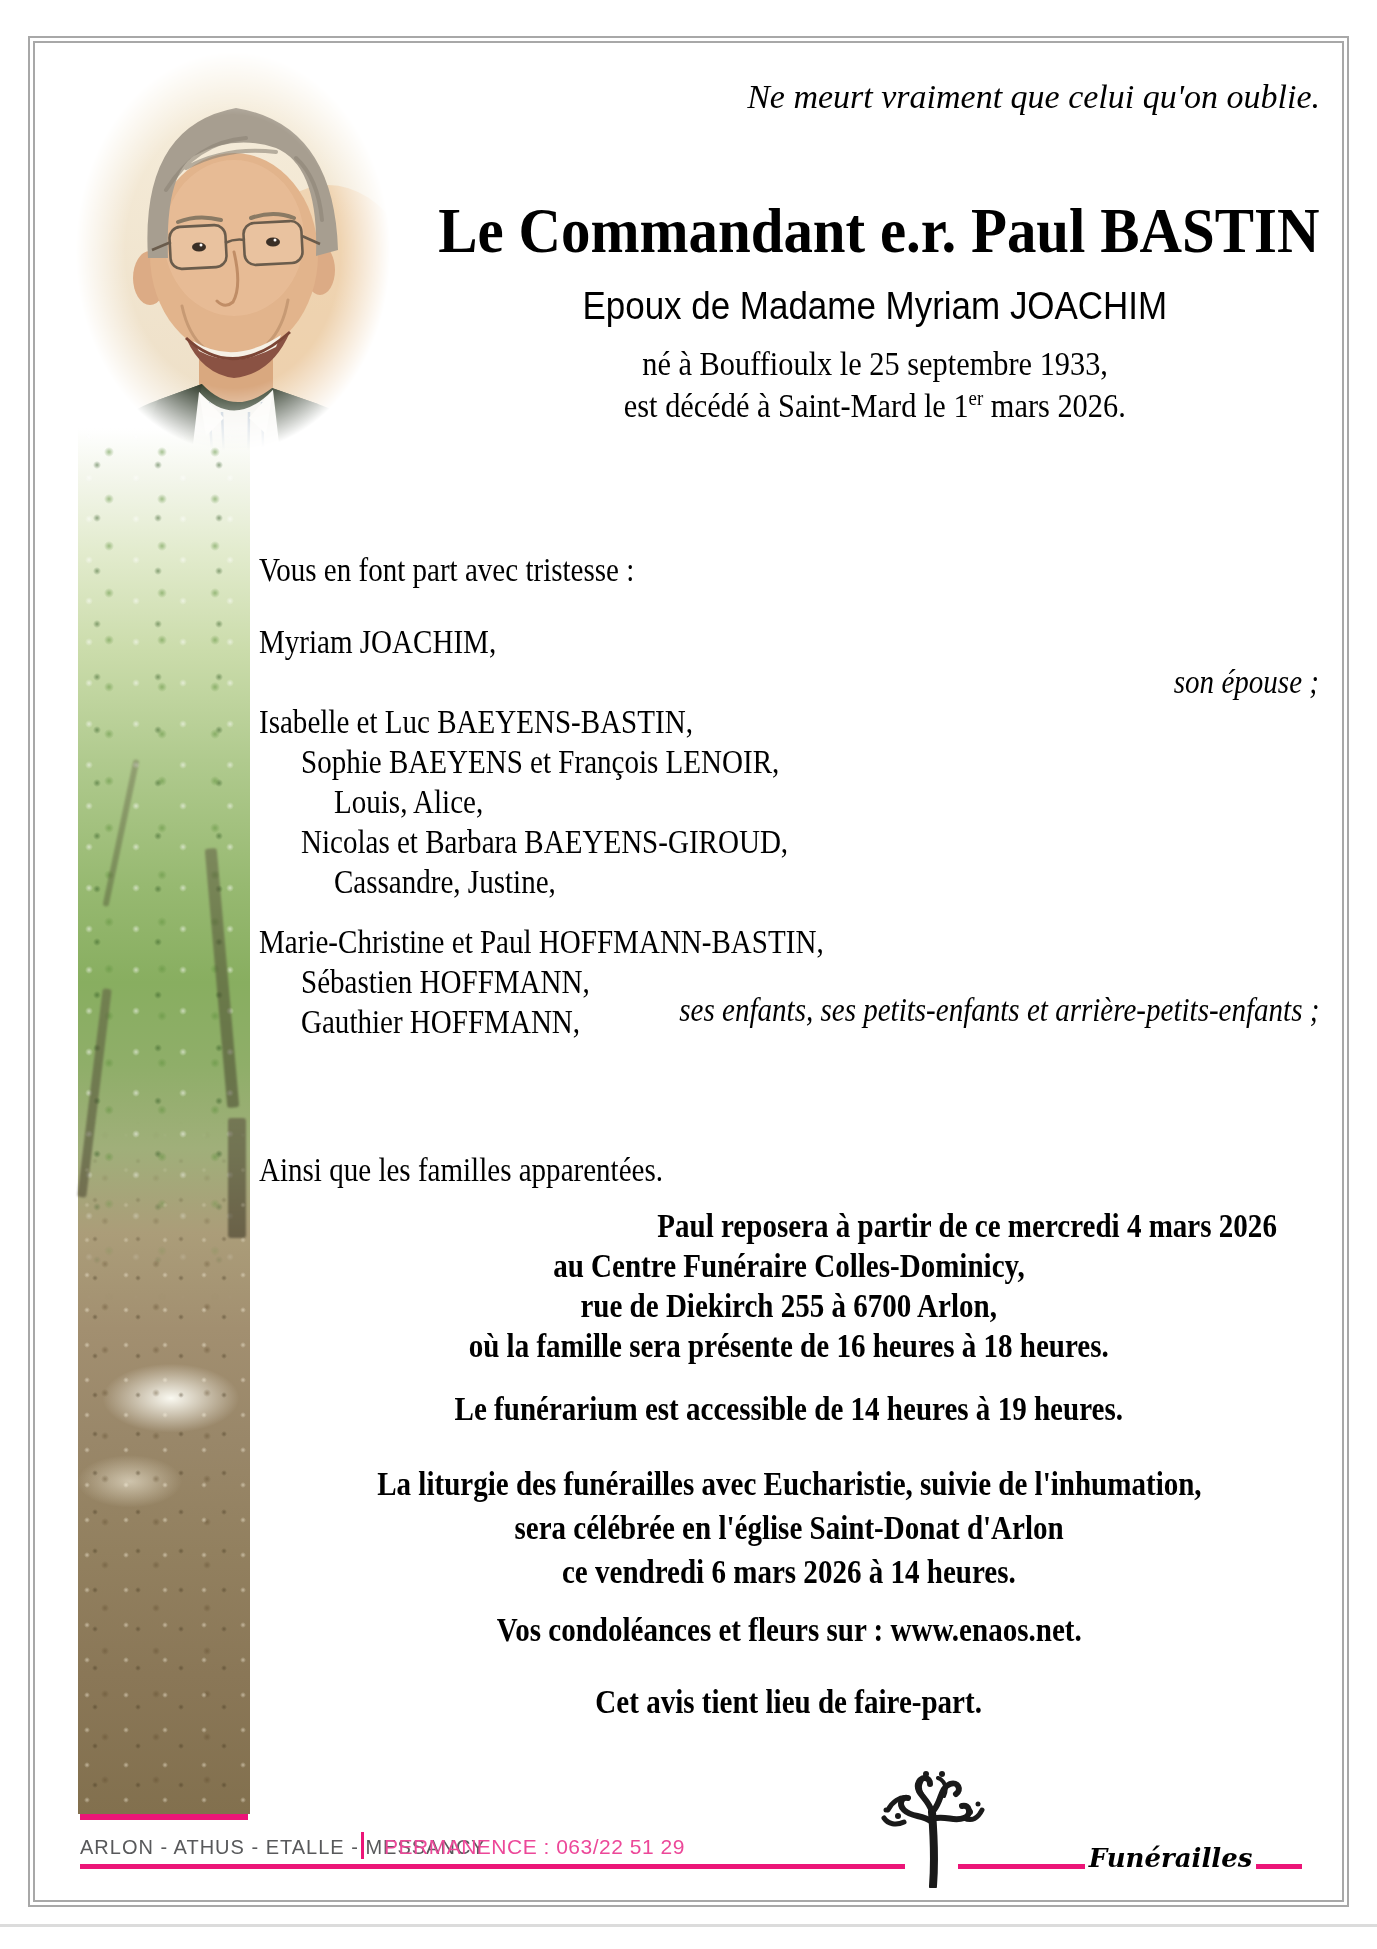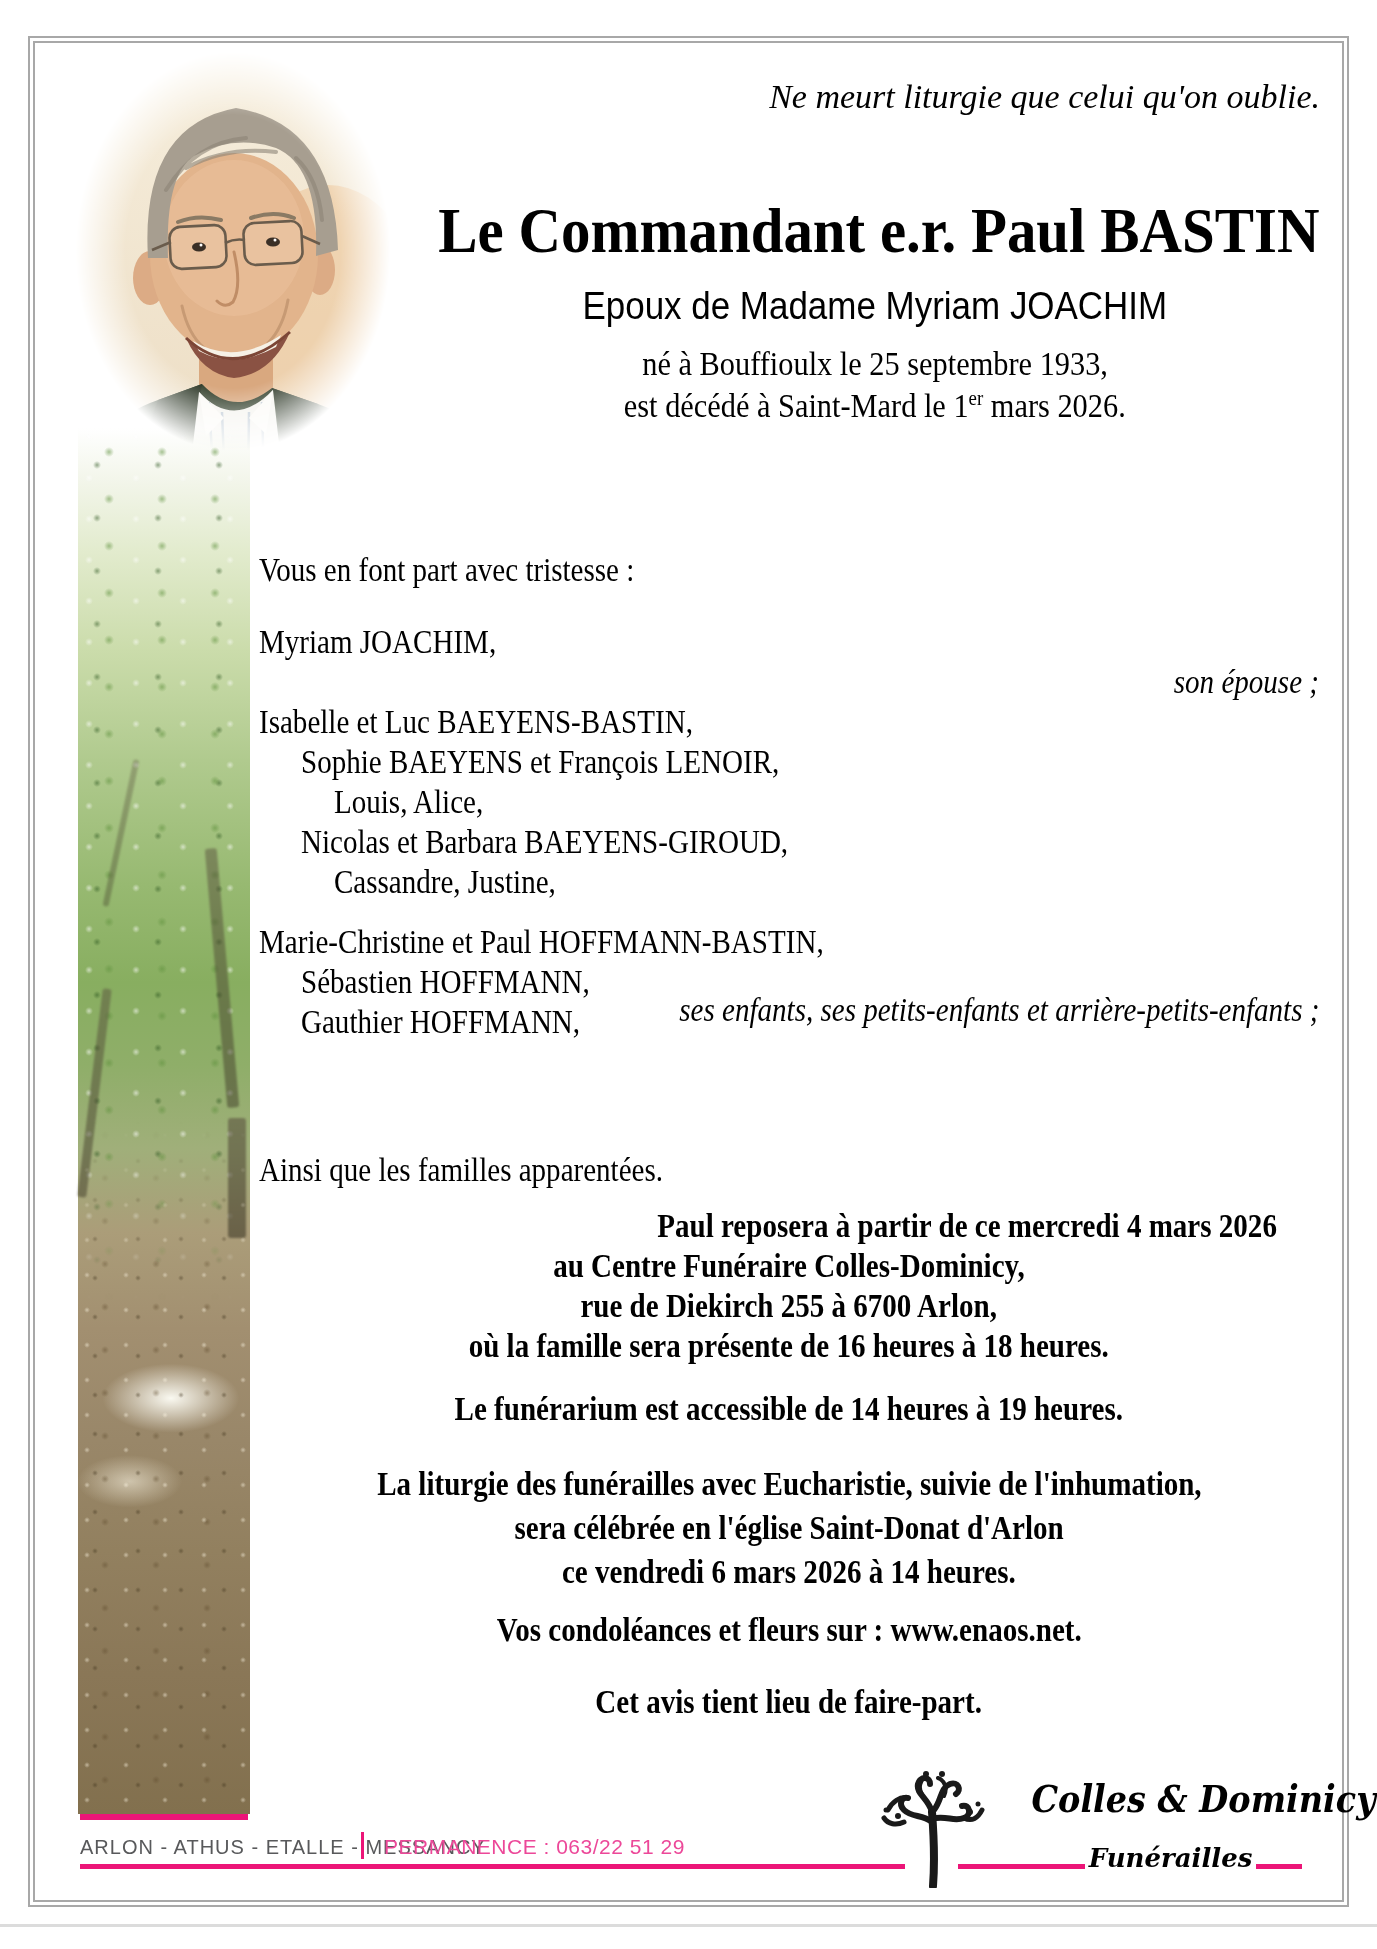--- a/index.html
+++ b/index.html
@@ -150,21 +150,21 @@
     </svg>
   </div>
 
   <div class="forest">
     <div class="trunk" style="left:12px;top:560px;width:9px;height:210px;transform:rotate(7deg);"></div>
     <div class="trunk" style="left:138px;top:420px;width:12px;height:260px;transform:rotate(-5deg);"></div>
     <div class="trunk" style="left:150px;top:690px;width:18px;height:120px;opacity:.6;"></div>
     <div class="trunk" style="left:40px;top:330px;width:6px;height:150px;transform:rotate(12deg);opacity:.35;"></div>
   </div>
 
-  <div class="quote">Ne meurt liturgie que celui qu'on oublie.</div>
+  <div class="quote">Ne meurt vraiment que celui qu'on oublie.</div>
 
   <div class="header">
     <div class="title"><span class="cx o-center">Le Commandant e.r. Paul BASTIN</span></div>
     <div class="subtitle"><span class="cx o-center">Epoux de Madame Myriam JOACHIM</span></div>
     <div class="dateline" style="top:344px;text-align:center;"><span class="cx o-center">né à Bouffioulx le 25 septembre 1933,</span></div>
     <div class="dateline" style="top:386px;"><span class="cx o-center"><span>est décédé à Saint-Mard le 1</span><sup>er</sup><span> mars 2026.</span></span></div>
   </div>
 
   <div id="body-col">
     <div class="bl" style="top:550px;"><span class="cx o-left">Vous en font part avec tristesse :</span></div>
@@ -225,17 +225,16 @@
       <g fill="#1a1a1a">
         <circle cx="20" cy="56" r="3"></circle>
           <circle cx="92" cy="52" r="3"></circle>
         <circle cx="48" cy="14" r="3"></circle>
           <circle cx="64" cy="14" r="3"></circle>
         <circle cx="100" cy="44" r="2.5"></circle>
           <circle cx="8" cy="50" r="2.5"></circle>
       </g>
     </svg>
   </div>
-  <div class="brand-name"><span class="cx o-center">Colles &amp; Dominicy</span></div>
   <div class="brand-tagline">Funérailles</div>
 
   <div class="scan-line"></div>
 </div>
 
 </body></html>

